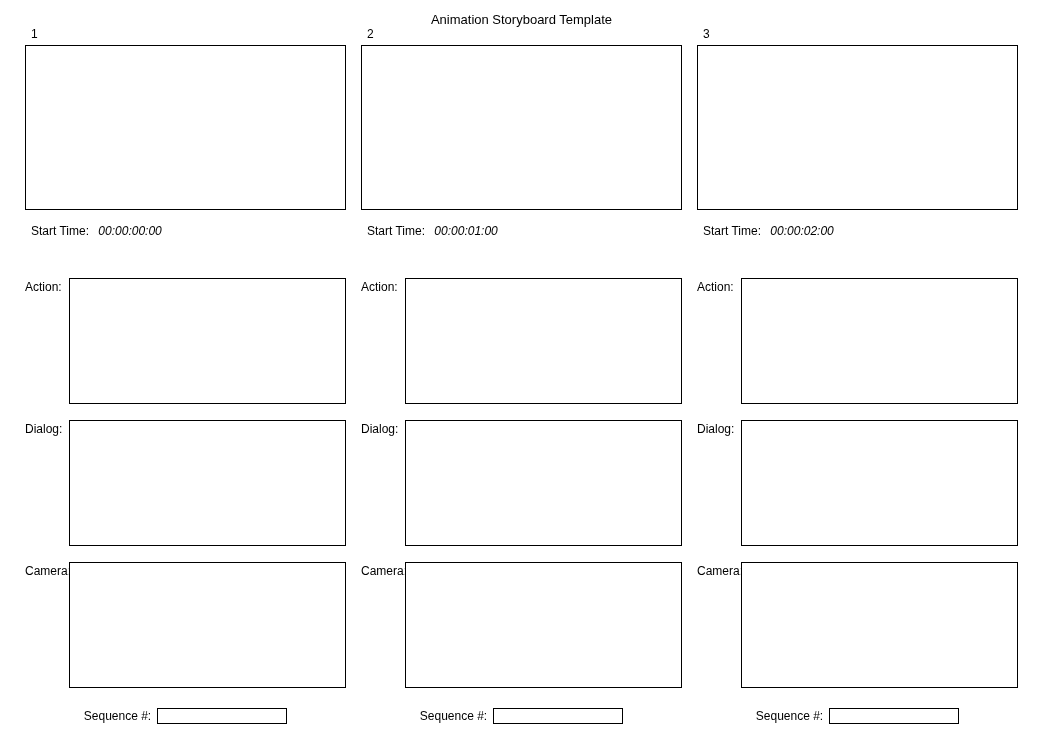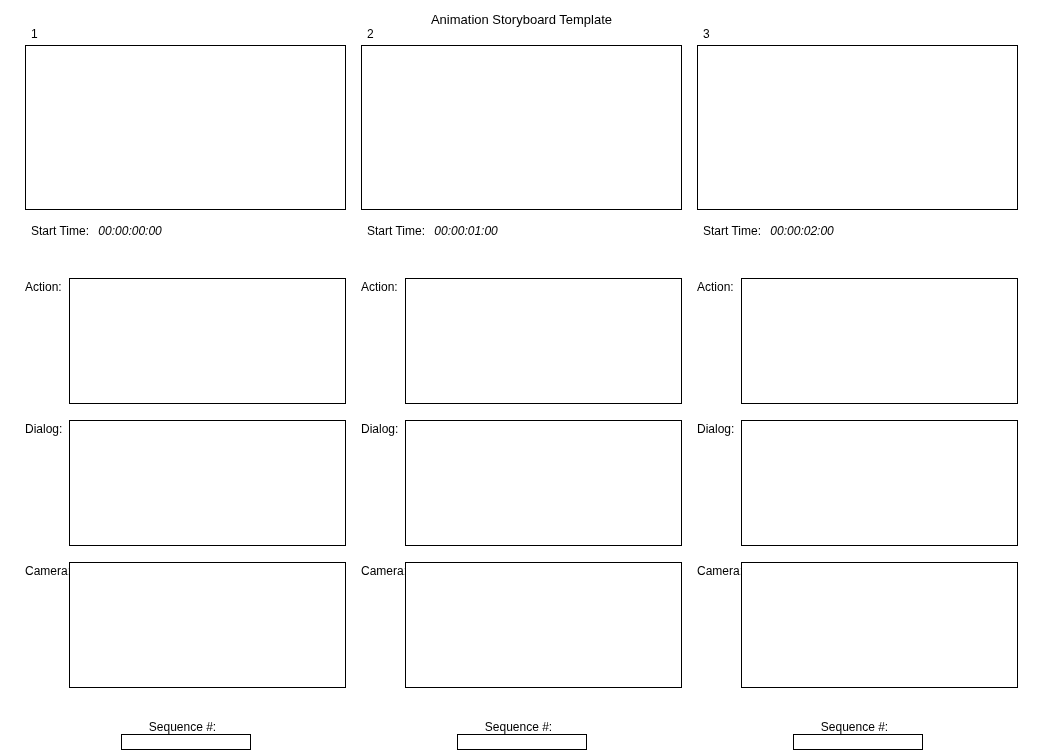--- a/index.html
+++ b/index.html
@@ -68,22 +68,21 @@
     .field-box {
       border: 1px solid #000;
       flex: 1;
       height: 126px;
     }
     .sequence-row {
       display: flex;
       align-items: center;
       justify-content: center;
       font-size: 12px;
-      margin-top: 16px;
-      flex-direction: column;
+      margin-top: 4px;
     }
     .sequence-label {
       margin-right: 6px;
     }
     .sequence-box {
       border: 1px solid #000;
       width: 130px;
       height: 16px;
     }
   </style>

